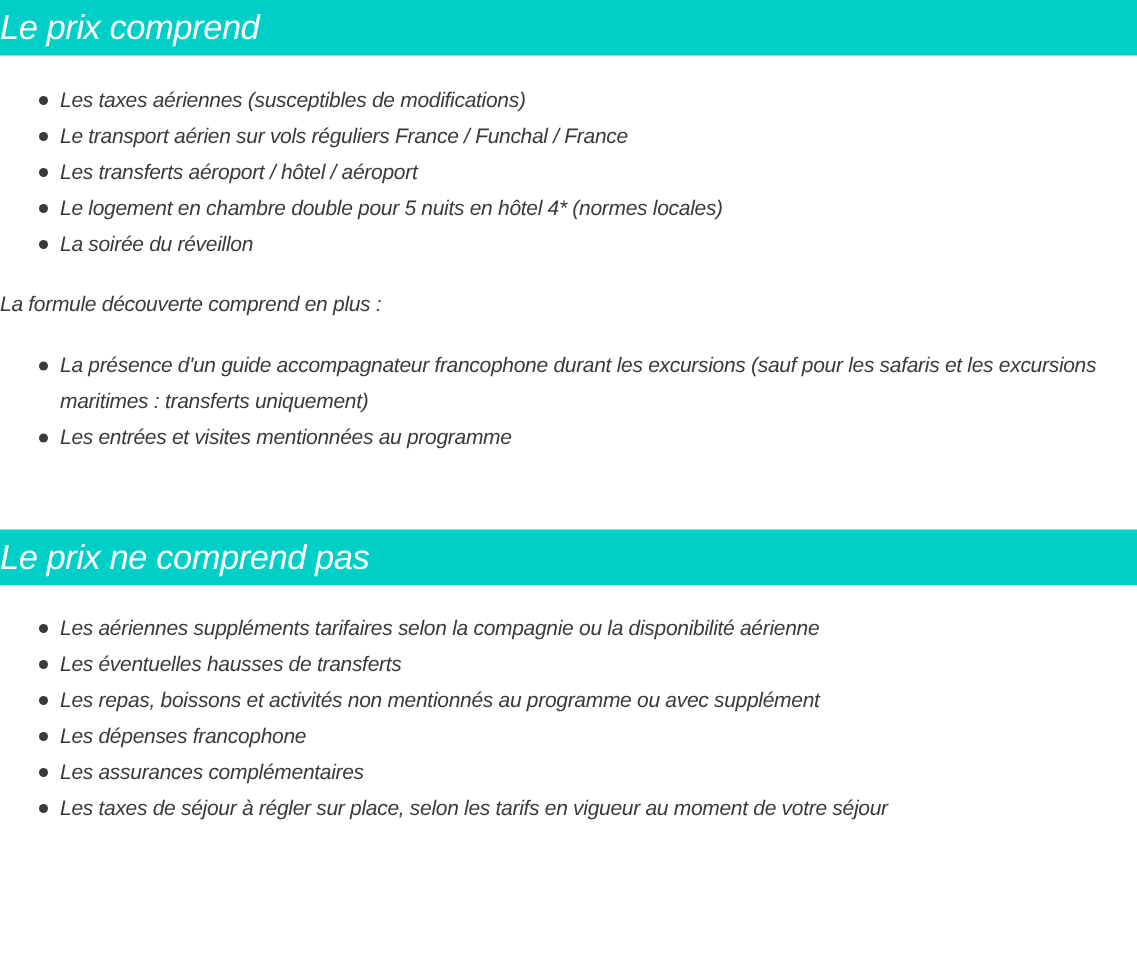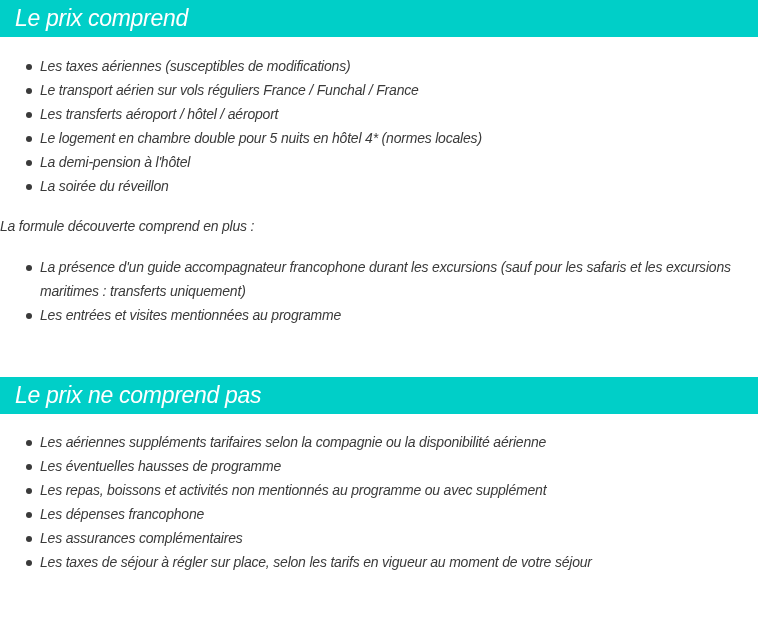--- a/index.html
+++ b/index.html
@@ -5,21 +5,20 @@
   html, body { margin: 0; padding: 0; background: #ffffff; }
   body {
     width: 758px; height: 636px; overflow: hidden;
     font-family: "Liberation Sans", "DejaVu Sans", sans-serif;
     color: #3a3a3a;
   }
   .section-header {
     background: #00cfc8;
     height: 37px;
     display: flex; align-items: center;
-    padding-left: 15px;
     box-sizing: border-box;
   }
   .section-header h2 {
     margin: 0;
     color: #ffffff;
     font-style: italic;
     font-weight: normal;
     font-size: 23px;
     letter-spacing: -0.3px;
   }
@@ -52,35 +51,34 @@
 
 <div>
   <div class="section-header">
     <h2>Le prix comprend</h2>
   </div>
   <ul class="items" style="margin-top:17px;">
     <li>Les taxes aériennes (susceptibles de modifications)</li>
     <li>Le transport aérien sur vols réguliers France / Funchal / France</li>
     <li>Les transferts aéroport / hôtel / aéroport</li>
     <li>Le logement en chambre double pour 5 nuits en hôtel 4* (normes locales)</li>
-    <li>La demi-pension à l'hôtel</li>
     <li>La soirée du réveillon</li>
   </ul>
   <p class="para" style="margin-top:16px;">La formule découverte comprend en plus :</p>
   <ul class="items" style="margin-top:17px;">
     <li>La présence d'un guide accompagnateur francophone durant les excursions (sauf pour les safaris et les excursions maritimes : transferts uniquement)</li>
     <li>Les entrées et visites mentionnées au programme</li>
   </ul>
 </div>
 
 <div style="margin-top:50px;">
   <div class="section-header">
     <h2>Le prix ne comprend pas</h2>
   </div>
   <ul class="items" style="margin-top:16px;">
     <li>Les aériennes suppléments tarifaires selon la compagnie ou la disponibilité aérienne</li>
-    <li>Les éventuelles hausses de programme</li>
+    <li>Les éventuelles hausses de transferts</li>
     <li>Les repas, boissons et activités non mentionnés au programme ou avec supplément</li>
     <li>Les dépenses francophone</li>
     <li>Les assurances complémentaires</li>
     <li>Les taxes de séjour à régler sur place, selon les tarifs en vigueur au moment de votre séjour</li>
   </ul>
 </div>
 
 </body></html>

